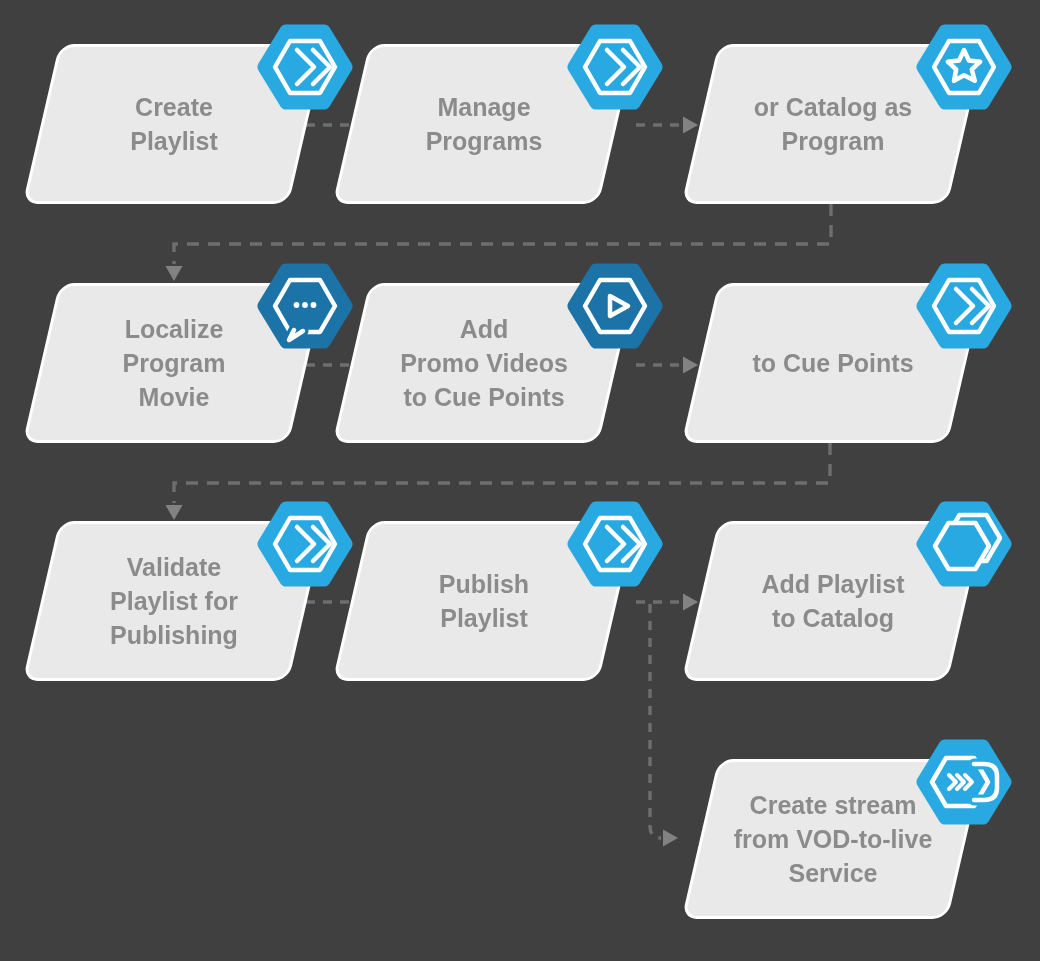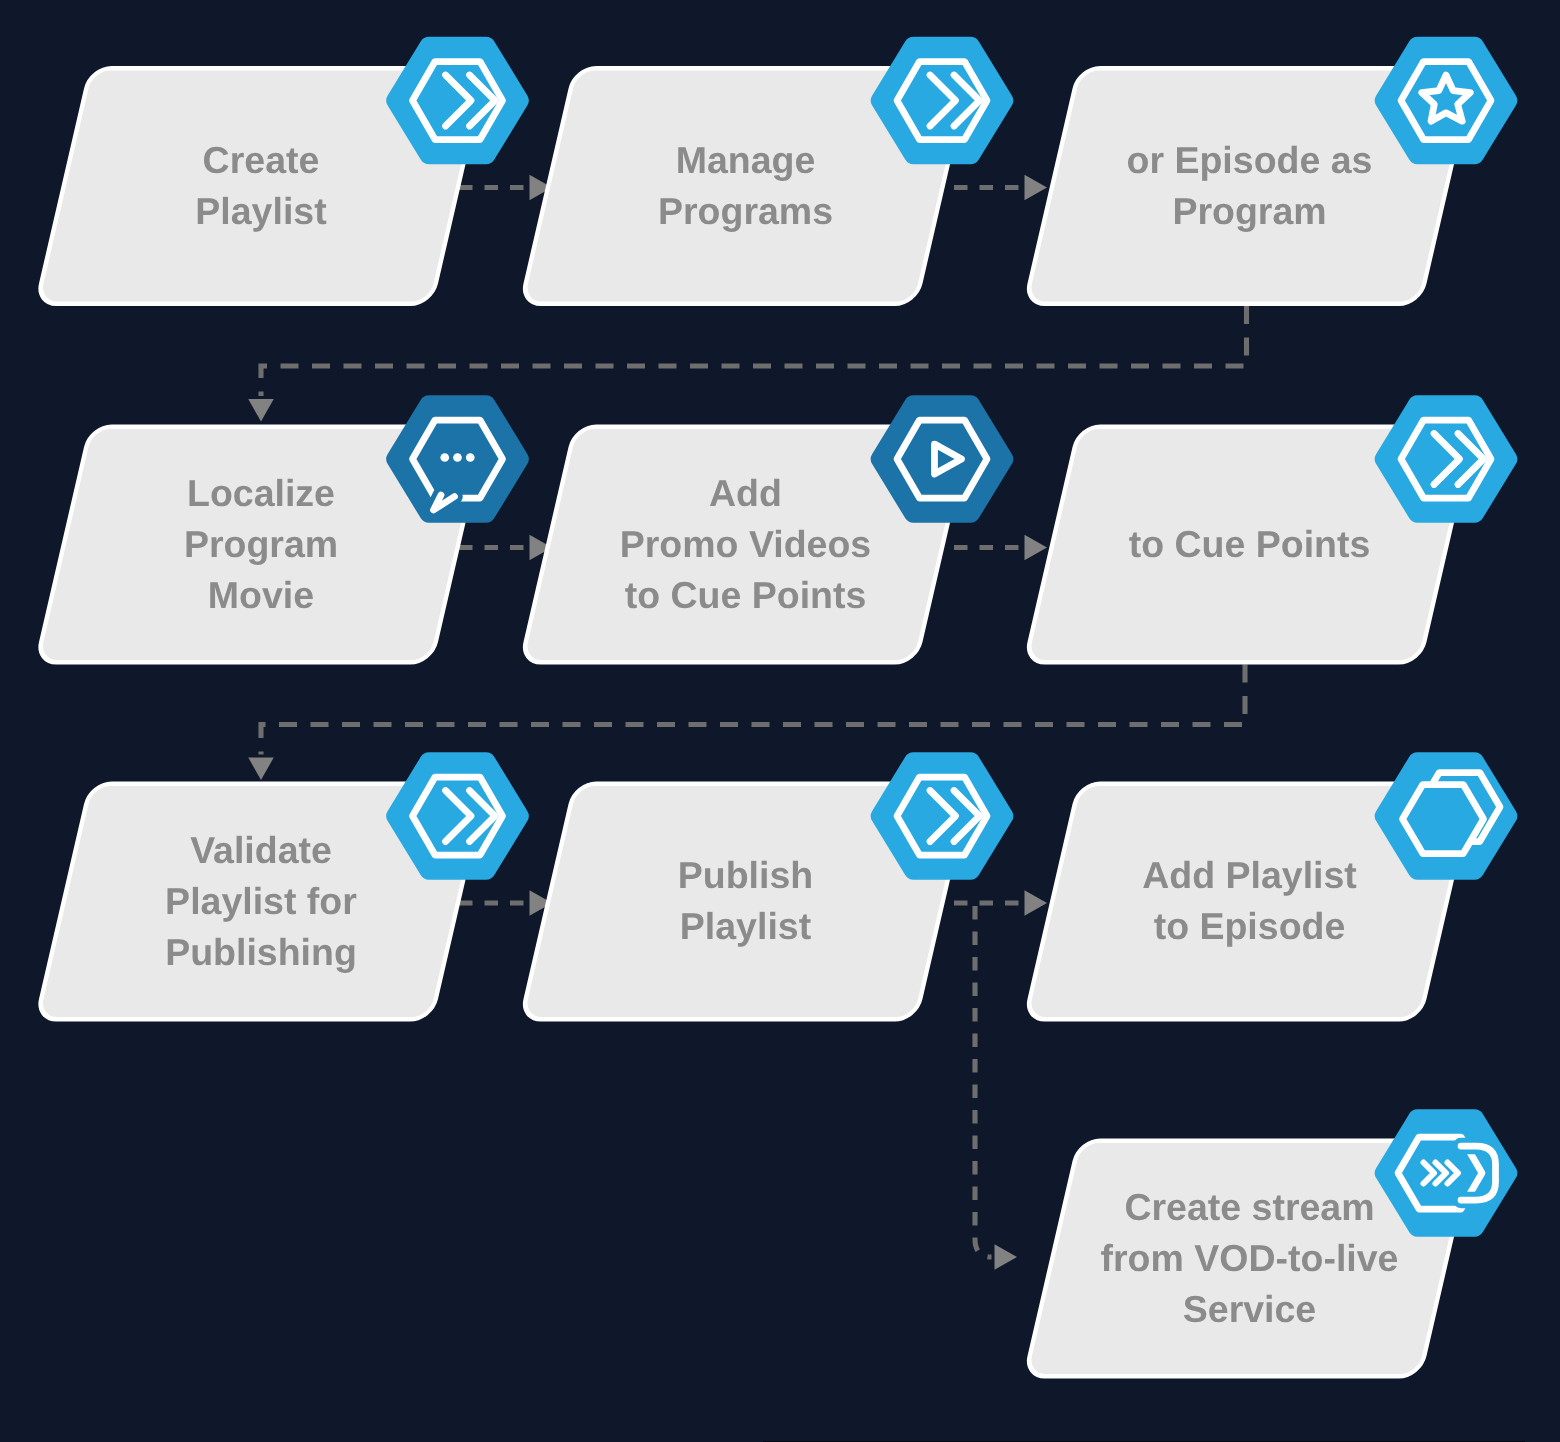--- a/index.html
+++ b/index.html
@@ -1,24 +1,24 @@
 <!DOCTYPE html>
 <html><head>
 <meta charset="utf-8">
 <style>
   html,body{margin:0;padding:0;background:#000;}
-  .stage{position:relative;width:1040px;height:961px;background:#0f172a;overflow:hidden;
+  .stage{position:relative;width:1040px;height:961px;background:#404040;overflow:hidden;
          font-family:"Liberation Sans","DejaVu Sans",sans-serif;}
   .connectors{position:absolute;left:0;top:0;width:1040px;height:961px;}
   .conn{stroke:#6e6e6e;stroke-width:3.4;fill:none;}
   .dashS{stroke-dasharray:9 8;}
   .dashL{stroke-dasharray:12 9;}
   .head{fill:#828282;stroke:none;}
   .node{position:absolute;width:266px;height:160px;}
-  .col0{left:41px}.col1{left:364px}.col2{left:700px}
+  .col0{left:41px}.col1{left:351px}.col2{left:700px}
   .row0{top:44px}.row1{top:283px}.row2{top:521px}.row3{top:759px}
   .plate{position:absolute;inset:0;background:#e9e9e9;border:3px solid #ffffff;
          border-radius:15px;transform:skewX(-13deg);box-sizing:border-box;}
   .label{position:absolute;inset:0;display:flex;flex-direction:column;justify-content:center;
          align-items:center;text-align:center;color:#8b8b8b;font-weight:bold;
          font-size:25px;line-height:34px;padding:0 6px;}
   .ln{display:block;white-space:nowrap;}
   .badge{position:absolute;width:96px;height:90px;right:-46px;top:-22px;}
   .badge.light{--bc:#29a9e1;}
   .badge.dark{--bc:#1c73a7;}
@@ -132,21 +132,21 @@
       <span class="ln">Programs</span>
     </div>
     <svg class="badge light" viewBox="0 0 96 90">
         <use href="#sym-ff"></use>
       </svg>
   </div>
 
   <div class="node col2 row0">
     <div class="plate"></div>
     <div class="label">
-      <span class="ln">or Episode as</span>
+      <span class="ln">or Catalog as</span>
       <span class="ln">Program</span>
     </div>
     <svg class="badge light" viewBox="0 0 96 90">
         <use href="#sym-star"></use>
       </svg>
   </div>
 
   <div class="node col0 row1">
     <div class="plate"></div>
     <div class="label">
@@ -201,21 +201,21 @@
     </div>
     <svg class="badge light" viewBox="0 0 96 90">
         <use href="#sym-ff"></use>
       </svg>
   </div>
 
   <div class="node col2 row2">
     <div class="plate"></div>
     <div class="label">
       <span class="ln">Add Playlist</span>
-      <span class="ln">to Episode</span>
+      <span class="ln">to Catalog</span>
     </div>
     <svg class="badge light" viewBox="0 0 96 90">
         <use href="#sym-catalog"></use>
       </svg>
   </div>
 
   <div class="node col2 row3">
     <div class="plate"></div>
     <div class="label">
       <span class="ln">Create stream</span>

